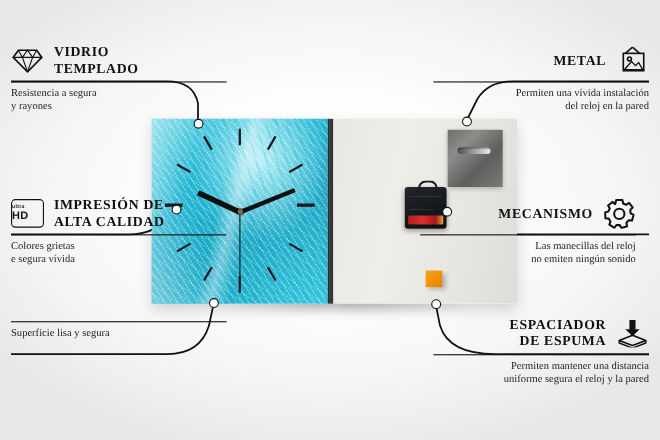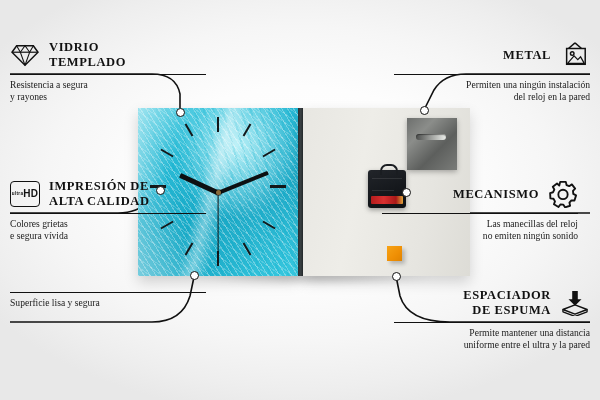--- a/index.html
+++ b/index.html
@@ -240,22 +240,22 @@
     text-align: right;
   }
 
   
   .hd-box {
     width: 29px;
     height: 24px;
     border: 1.6px solid #111111;
     border-radius: 4px;
     display: flex;
-    flex-direction: row;
-    align-items: center;
+    flex-direction: column;
+    align-items: flex-start;
     justify-content: center;
     line-height: 1;
   }
   .hd-ultra {
     font-family: "Liberation Sans", sans-serif;
     font-size: 4.6px;
     font-weight: 700;
     letter-spacing: 0.3px;
   }
   .hd-main {
@@ -390,21 +390,21 @@
           <circle cx="13" cy="12.5" r="1.9"></circle>
           <path d="M8 23 L15 15 L19 19 L22 16 L26 23 Z" stroke-width="1.3"></path>
         </svg>
       </span>
       <div class="feature-title">
         <div>METAL</div>
       </div>
     </div>
     <div class="feature-rule"></div>
     <div class="feature-desc">
-      <div>Permiten una ningún instalación</div>
+      <div>Permiten una vívida instalación</div>
       <div>del reloj en la pared</div>
     </div>
   </div>
 
   <div class="feature right" style="left:382px; top:179px;">
     <div class="feature-head">
       <span class="feature-icon">
         <svg viewBox="0 0 30 30" width="28" height="28" fill="none" stroke="#111" stroke-width="2" stroke-linejoin="round">
           <path d="M12 2 L18 2 L18.8 5.4 L21.6 6.6 L24.5 4.7 L28 9.2 L25.7 11.6
                    L26 14.9 L29 16.5 L27.3 22 L24 21.8 L21.9 24.3 L22.6 27.6
@@ -434,18 +434,18 @@
           <path d="M2 21 L2 23.5 L15 28.5 L28 23.5 L28 21" stroke-width="1.4"></path>
         </svg>
       </span>
       <div class="feature-title">
         <div>ESPACIADOR</div>
         <div>DE ESPUMA</div>
       </div>
     </div>
     <div class="feature-rule"></div>
     <div class="feature-desc">
-      <div>Permite mantener una distancia</div>
-      <div>uniforme entre el ultra y la pared</div>
+      <div>Permiten mantener una distancia</div>
+      <div>uniforme segura el reloj y la pared</div>
     </div>
   </div>
 
 </div>
 
 </body></html>

